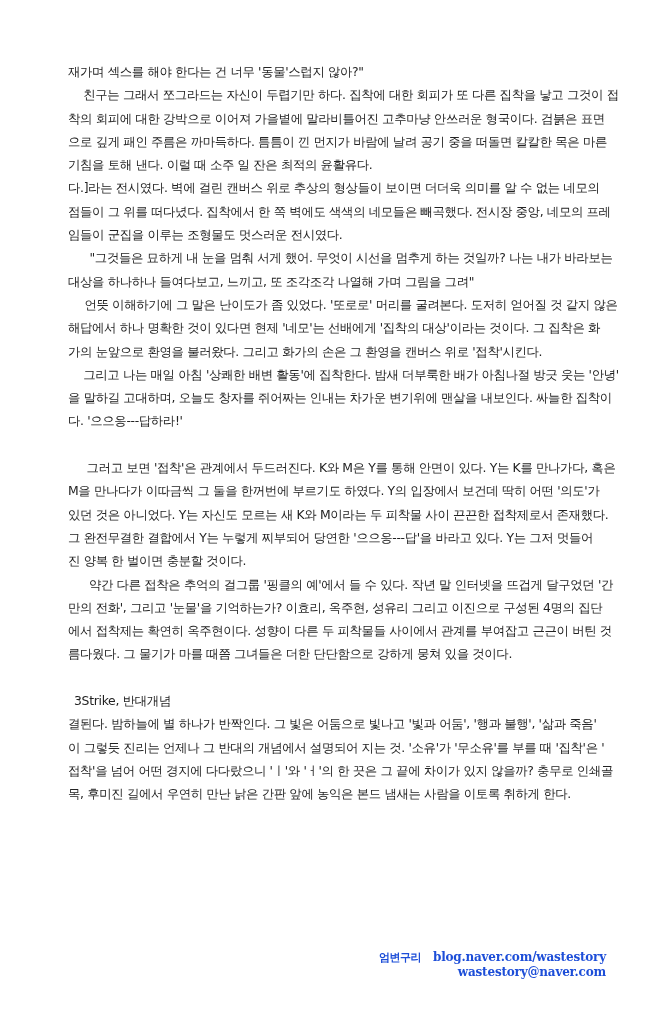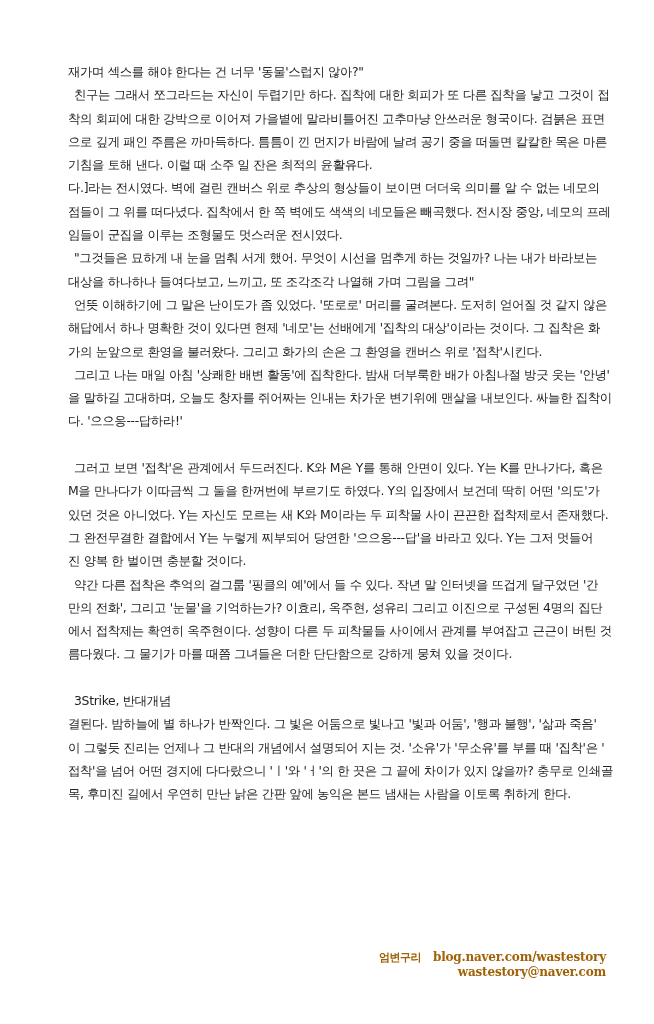--- a/index.html
+++ b/index.html
@@ -22,39 +22,39 @@
       width: 560px;
     }
     .line {
       font-size: 12.4px;
       line-height: 23.3px;
       height: 23.3px;
       white-space: nowrap;
       letter-spacing: -0.35px;
       overflow: visible;
     }
-    .indent { padding-left: 6px; }
+    .indent { padding-left: 6px; text-align: center; }
     .blank { height: 23.3px; }
     .heading {
       font-size: 12.4px;
       line-height: 23.3px;
       height: 23.3px;
       padding-left: 6px;
       white-space: nowrap;
       letter-spacing: -0.3px;
     }
     .footer {
       position: absolute;
       right: 48px;
       top: 950px;
       text-align: right;
       font-family: "DejaVu Serif", "Liberation Serif", serif;
       font-size: 12px;
       line-height: 15px;
-      color: #a16207;
+      color: #1d4ed8;
     }
     .footer .author {
       font-family: "DejaVu Sans", "Liberation Sans", sans-serif;
       font-weight: bold;
       font-size: 11px;
       margin-right: 12px;
       letter-spacing: -0.5px;
     }
     .footer .blog { font-weight: bold; letter-spacing: -0.2px; }
     .footer .email { font-weight: bold; letter-spacing: -0.2px; }

